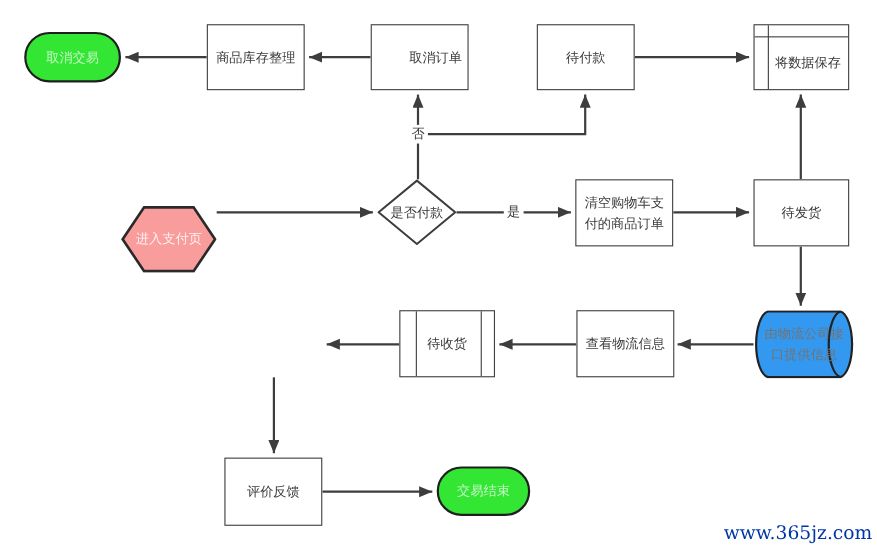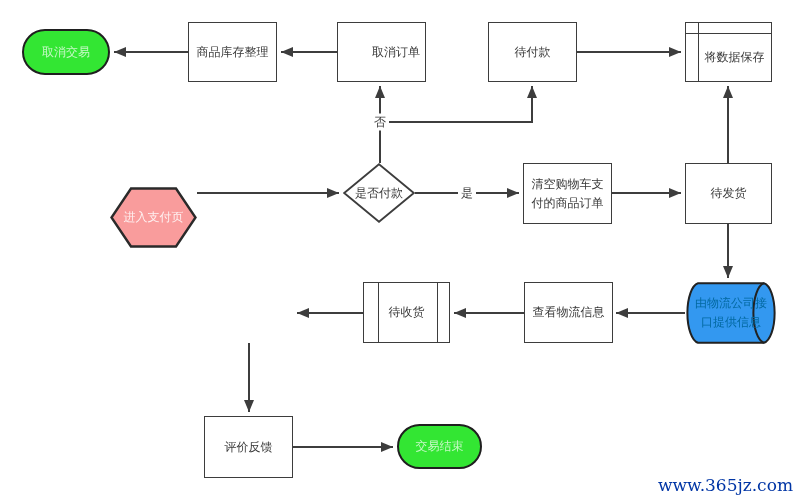--- a/index.html
+++ b/index.html
@@ -19,21 +19,21 @@
   .internal-storage::before{content:"";position:absolute;left:0;right:0;top:10px;border-top:1.6px solid #3d3d3d;}
   .internal-storage::after{content:"";position:absolute;top:0;bottom:0;left:12px;border-left:1.6px solid #3d3d3d;}
   
   .predefined{background:#ffffff;border:1.6px solid #3d3d3d;}
   .predefined::before{content:"";position:absolute;top:0;bottom:0;left:14px;border-left:1.6px solid #3d3d3d;}
   .predefined::after{content:"";position:absolute;top:0;bottom:0;right:11px;border-left:1.6px solid #3d3d3d;}
   .pill{background:#33e633;border:2px solid #1f1f1f;border-radius:23px;color:rgba(255,255,255,0.72);}
   .svg-shape{position:absolute;left:0;top:0;width:100%;height:100%;}
   .svg-node span{position:relative;z-index:1;}
   .hex span{color:rgba(255,255,255,0.85);}
-  .stored span{color:#0369a1;padding:0 8px;}
+  .stored span{color:#737373;padding:0 8px;}
   .edge-label{
     position:absolute;background:#ffffff;padding:0 3px;font-size:12px;color:#3a3a3a;
     transform:translate(-50%,-50%);z-index:2;
   }
   .watermark{
     position:absolute;right:4px;bottom:5px;font-family:"DejaVu Serif","Liberation Serif",serif;
     font-size:17px;color:#0035a5;text-decoration:none;
   }
 </style>
 </head>

